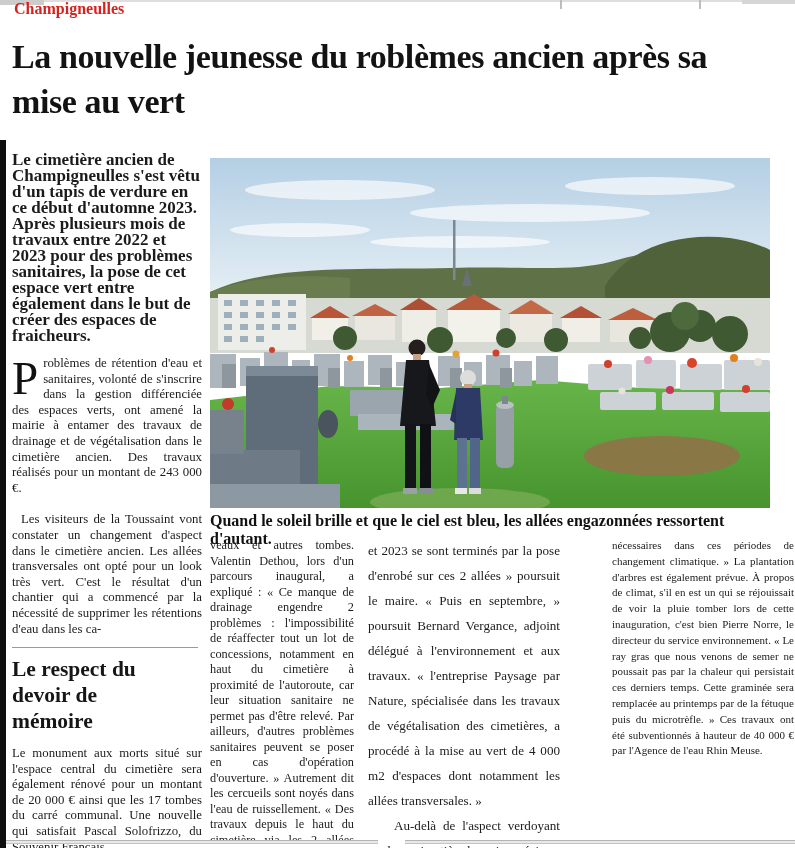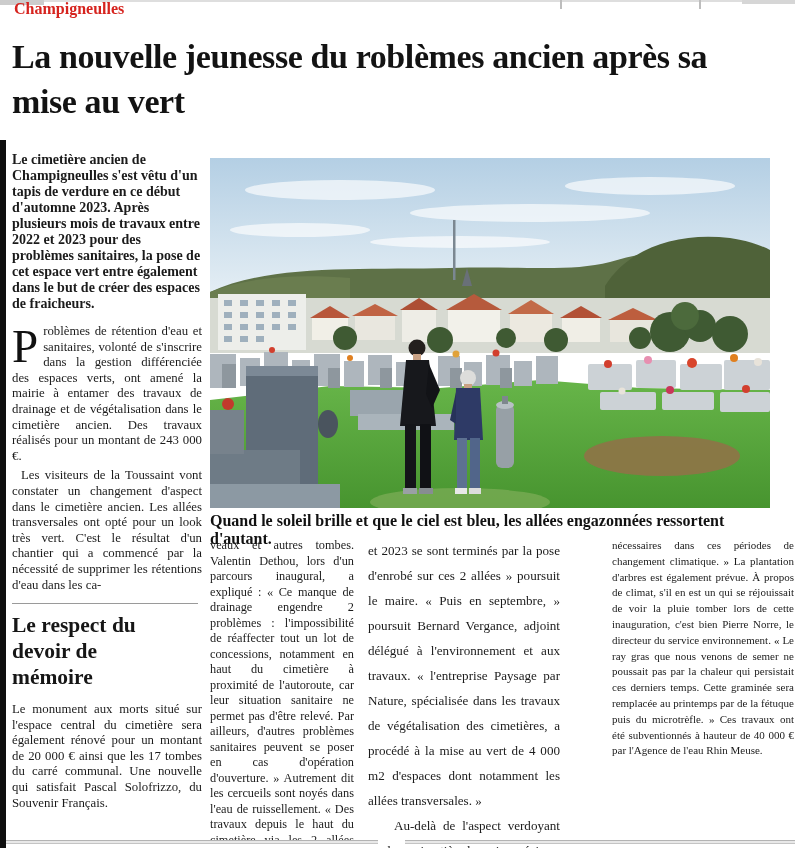--- a/index.html
+++ b/index.html
@@ -12,24 +12,24 @@
   .top-seg-left{position:absolute;top:0;left:0;width:44px;height:5px;background:#cccccc;}
   .top-seg-right{position:absolute;top:0;left:742px;width:53px;height:4px;background:#d6d6d6;}
   .top-tick{position:absolute;top:0;width:2px;height:9px;background:#bdbdbd;}
   .left-edge{position:absolute;left:0;top:140px;width:6px;height:708px;background:#0e0e0e;}
 
   .kicker{position:absolute;left:14px;top:0;font-size:16px;font-weight:bold;color:#d6231e;}
   .headline{position:absolute;left:12px;top:34px;width:724px;font-size:34px;line-height:45px;
             font-weight:bold;color:#131313;letter-spacing:-0.4px;}
 
   .leftcol{position:absolute;left:12px;top:152px;width:190px;}
-  .lead{font-size:14px;line-height:16px;font-weight:bold;margin:0 0 12px 0;text-align:left;}
+  .lead{font-size:17px;line-height:16px;font-weight:bold;margin:0 0 12px 0;text-align:left;}
   .bodytext{font-size:12.8px;line-height:15.6px;text-align:justify;margin:0;hyphens:auto;}
   .dropcap{float:left;font-size:47px;line-height:40px;font-weight:normal;padding:2px 5px 0 0;color:#111;}
-  .para2{margin-top:4px;text-indent:9px;}
+  .para2{margin-top:16px;text-indent:9px;}
   .divider{border:none;border-top:1px solid #9a9a9a;margin:10px 0 8px 0;width:186px;}
   .subhead{font-size:21.5px;line-height:26px;font-weight:bold;color:#161616;margin:2px 0 12px 0;width:170px;}
 
   .photo{position:absolute;left:210px;top:158px;width:560px;height:350px;display:block;}
   .caption{position:absolute;left:210px;top:512px;width:560px;font-size:16px;font-weight:bold;color:#111;}
 
   .newscol{position:absolute;top:538px;text-align:justify;hyphens:auto;}
   .newscol p{margin:0;}
   .newscol p + p{text-indent:10px;margin-left:16px;}
   .col1{left:210px;width:144px;font-size:12.3px;line-height:15.5px;}

